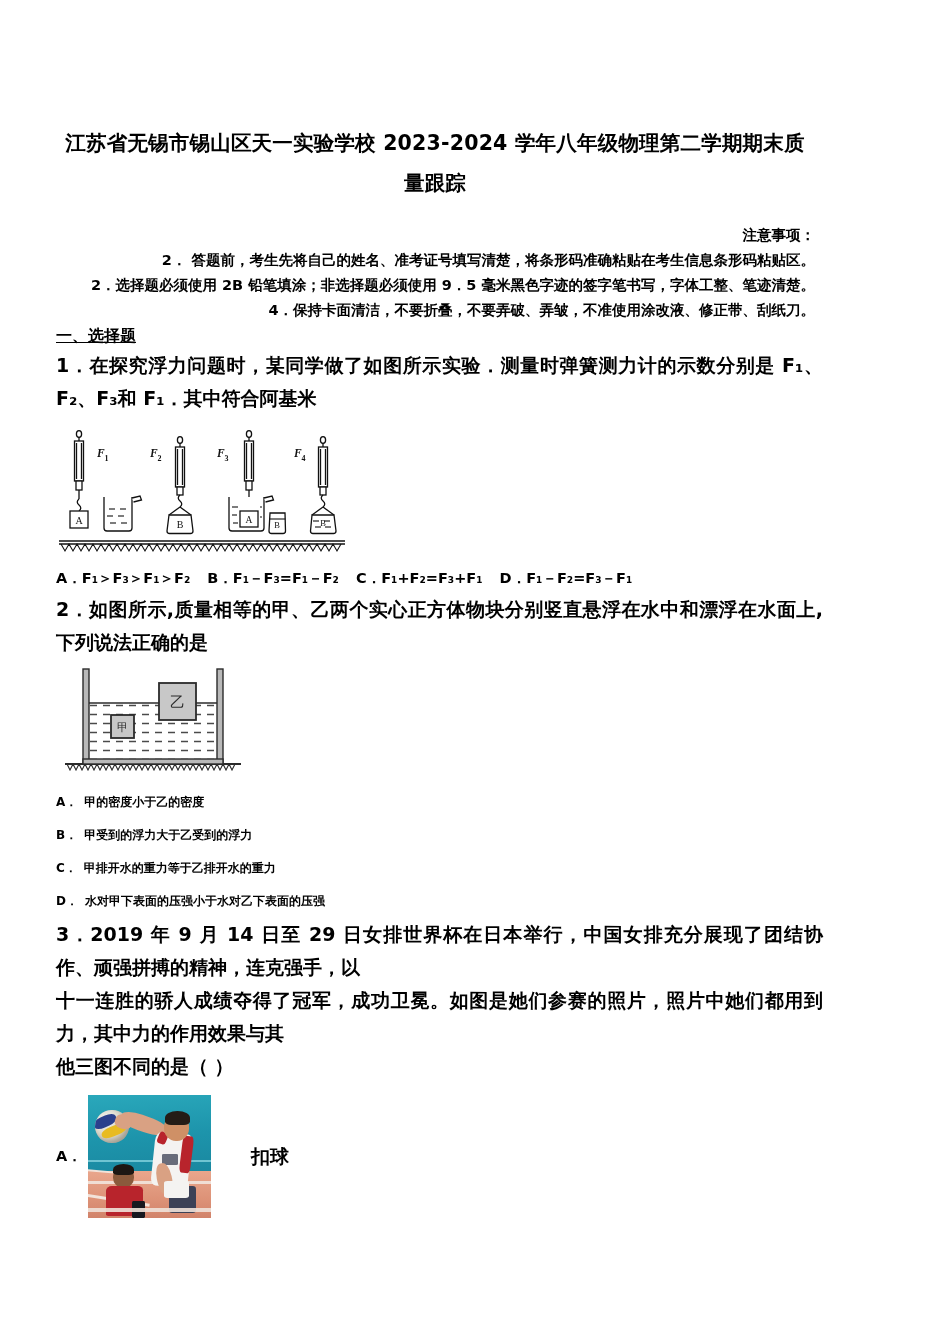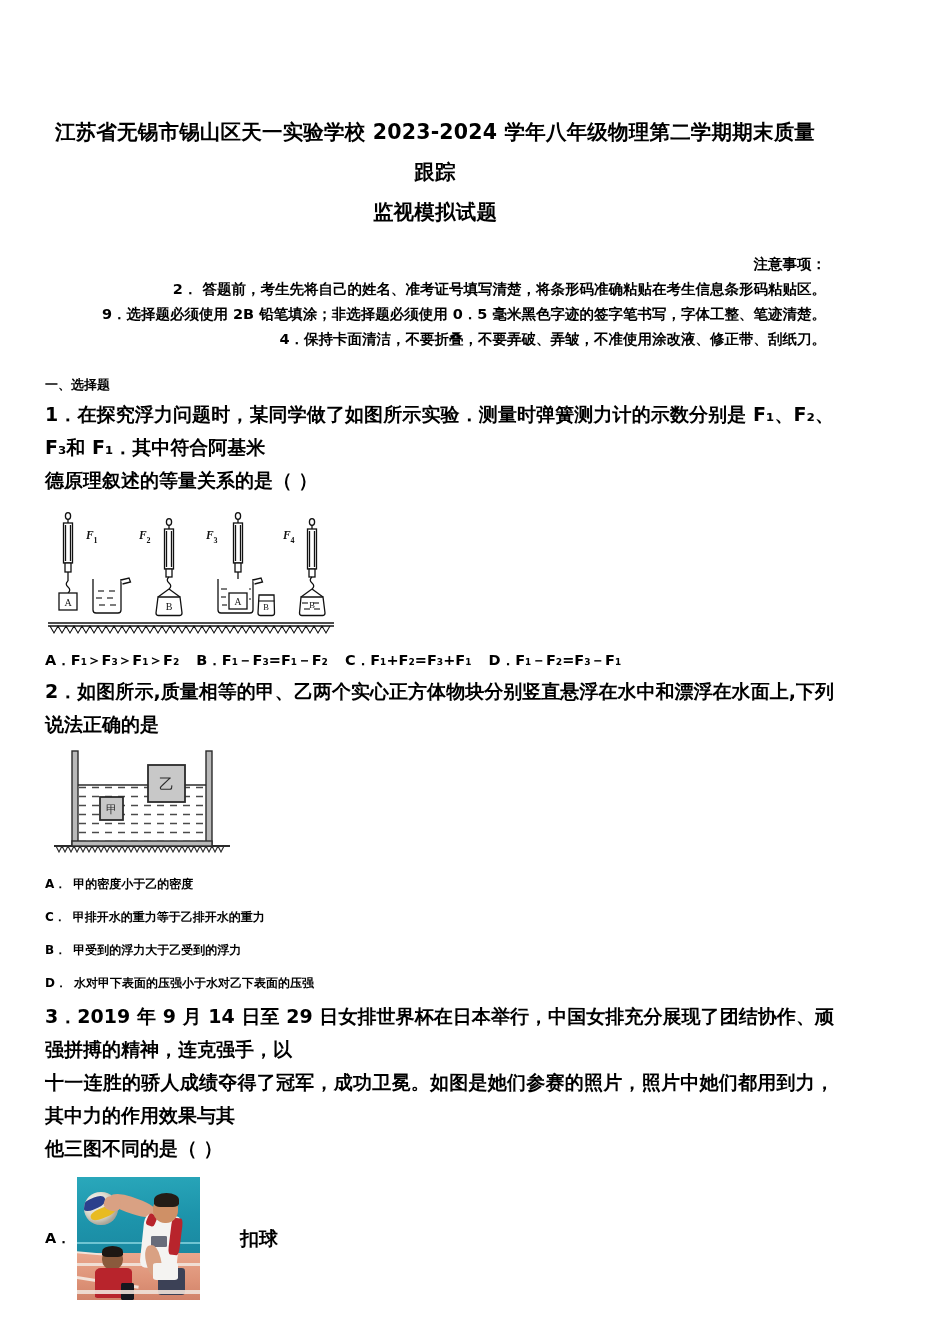--- a/index.html
+++ b/index.html
@@ -12,21 +12,21 @@
     height: 1344px;
     font-family: "Liberation Serif", "DejaVu Serif", serif;
     color: #000000;
     position: relative;
     overflow: hidden;
   }
   .page {
     position: relative;
     width: 870px;
     height: 1344px;
-    padding: 4px;
+    padding: 15px;
     box-sizing: border-box;
   }
 
   
   .doc-title {
     margin: 0;
     padding: 0 48px;
     padding-top: 108px;
     text-align: center;
     font-family: "DejaVu Sans", "Liberation Sans", sans-serif;
@@ -54,26 +54,26 @@
   .notice-item {
     font-family: "DejaVu Sans", "Liberation Sans", sans-serif;
     font-weight: bold;
     font-size: 14.5px;
     line-height: 25px;
     white-space: nowrap;
   }
 
   
   .section-head {
-    margin-top: 20px;
-    padding-left: 41px;
-    font-family: "DejaVu Sans", "Liberation Sans", sans-serif;
-    font-weight: bold;
-    font-size: 13px;
+    padding-left: 41px;
+    font-family: "DejaVu Sans", "Liberation Sans", sans-serif;
+    font-weight: bold;
+    font-size: 16px;
     line-height: 26px;
+    text-decoration: underline;
   }
 
   
   .question {
     padding-left: 41px;
     padding-right: 32px;
     font-family: "DejaVu Sans", "Liberation Sans", sans-serif;
     font-weight: bold;
     font-size: 19px;
     line-height: 33px;
@@ -168,37 +168,33 @@
   .ph-head { position:absolute; border-radius:46% 46% 48% 48%; background:#cf9066; }
   .ph-hair { position:absolute; border-radius:50% 50% 25% 25%; background:#241c16; }
 </style>
 </head>
 <body>
 
 <div class="page">
 
   <h1 class="doc-title">
     <span>江苏省无锡市锡山区天一实验学校 2023-2024 学年八年级物理第二学期期末质量跟踪</span>
-    <span class="t-line2">监视模拟试题</span>
   </h1>
 
   <div class="notice">
     <div class="notice-head">注意事项：</div>
     <div class="notice-item">2． 答题前，考生先将自己的姓名、准考证号填写清楚，将条形码准确粘贴在考生信息条形码粘贴区。</div>
-    <div class="notice-item">9．选择题必须使用 2B 铅笔填涂；非选择题必须使用 0．5 毫米黑色字迹的签字笔书写，字体工整、笔迹清楚。</div>
+    <div class="notice-item">2．选择题必须使用 2B 铅笔填涂；非选择题必须使用 9．5 毫米黑色字迹的签字笔书写，字体工整、笔迹清楚。</div>
     <div class="notice-item">4．保持卡面清洁，不要折叠，不要弄破、弄皱，不准使用涂改液、修正带、刮纸刀。</div>
   </div>
 
   <div class="section-head">一、选择题</div>
 
   <div class="question">
     <span>1．</span><span>在探究浮力问题时，某同学做了如图所示实验．测量时弹簧测力计的示数分别是 F₁、F₂、F₃和 F₁．其中符合阿基米</span>
-  </div>
-  <div class="question">
-    <span>德原理叙述的等量关系的是（      ）</span>
   </div>
 
   <div class="fig1-wrap">
     <svg width="290" height="128" viewBox="0 0 290 128">
       <g stroke="#111" fill="none" stroke-width="1.3">
 
         <line x1="2" y1="114" x2="288" y2="114" stroke-width="1.6"></line>
         <line x1="2" y1="117" x2="288" y2="117" stroke-width="1.6"></line>
         <g stroke-width="1.1">
           <path d="M4 117 l4 7 l4 -7 l4 7 l4 -7 l4 7 l4 -7 l4 7 l4 -7 l4 7 l4 -7 l4 7 l4 -7
@@ -353,24 +349,24 @@
         <text x="59.5" y="66" font-family="DejaVu Sans, Liberation Sans, sans-serif" font-size="11" fill="#2b2b2b" stroke="none" text-anchor="middle">甲</text>
       </g>
     </svg>
   </div>
 
   <div class="opts-stack">
     <div class="opt-row">
       <span class="opt-letter">A．</span><span>甲的密度小于乙的密度</span>
     </div>
     <div class="opt-row">
-      <span class="opt-letter">C．</span><span>甲排开水的重力等于乙排开水的重力</span>
+      <span class="opt-letter">B．</span><span>甲受到的浮力大于乙受到的浮力</span>
     </div>
     <div class="opt-row">
-      <span class="opt-letter">B．</span><span>甲受到的浮力大于乙受到的浮力</span>
+      <span class="opt-letter">C．</span><span>甲排开水的重力等于乙排开水的重力</span>
     </div>
     <div class="opt-row">
       <span class="opt-letter">D．</span><span>水对甲下表面的压强小于水对乙下表面的压强</span>
     </div>
   </div>
 
   <div class="question">
     <span>3．</span><span>2019 年 9 月 14 日至 29 日女排世界杯在日本举行，中国女排充分展现了团结协作、顽强拼搏的精神，连克强手，以</span>
   </div>
   <div class="question">

